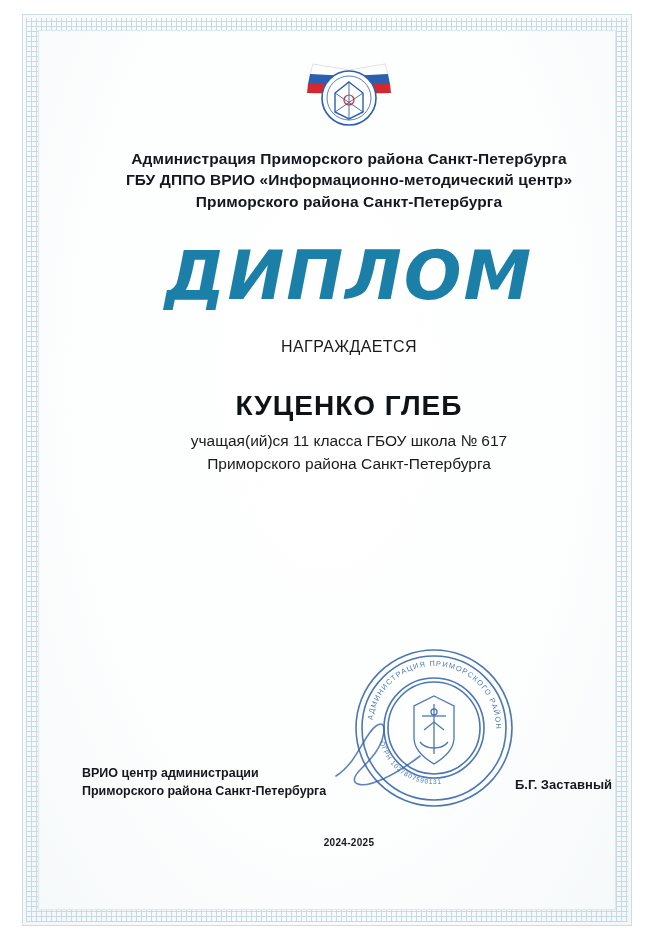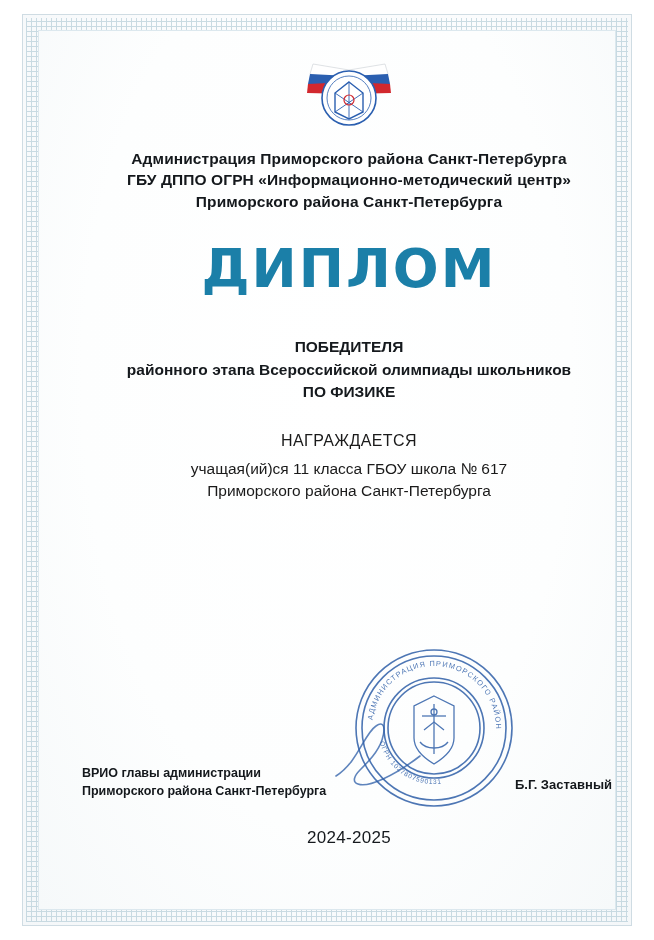--- a/index.html
+++ b/index.html
@@ -113,26 +113,27 @@
     line-height: 1.38;
     color: #14181c;
     letter-spacing: .1px;
   }
   .org div { white-space: nowrap; }
 
   
   .diploma-title {
     margin-top: 30px;
     font-family: "DejaVu Sans", sans-serif;
-    font-size: 54px;
+    font-size: 68px;
     line-height: 1;
     font-weight: 700;
     color: #1b7fa8;
     letter-spacing: 2px;
     text-shadow: 0 1px 0 rgba(255,255,255,.7);
+    font-style: italic;
   }
 
   
   .subtitle {
     margin-top: 40px;
     font-size: 15.5px;
     font-weight: 700;
     line-height: 1.45;
     color: #15191d;
   }
@@ -182,22 +183,22 @@
     font-size: 13px;
     font-weight: 700;
     color: #14181c;
     white-space: nowrap;
   }
   .year {
     position: absolute;
     left: 0;
     right: 0;
     bottom: 10px;
-    font-size: 17px;
-    font-weight: 400;
+    font-size: 10px;
+    font-weight: 700;
     letter-spacing: .3px;
     color: #15191d;
   }
 
   
   .stamp {
     position: absolute;
     left: 278px;
     bottom: 48px;
     width: 164px;
@@ -244,34 +245,30 @@
           <circle cx="60" cy="36" r="22" fill="#ffffff" stroke="#2b5fb0" stroke-width="0.8"></circle>
 
           <path d="M60 20 L74 31 L74 50 L60 57 L46 50 L46 31 Z" fill="none" stroke="#2b5fb0" stroke-width="1.4"></path>
           <path d="M46 31 L74 50 M74 31 L46 50 M60 20 L60 57" stroke="#2b5fb0" stroke-width=".9" fill="none"></path>
           <circle cx="60" cy="38" r="5" fill="none" stroke="#d2282e" stroke-width="1.2"></circle>
         </svg>
       </div>
 
       <div class="org">
         <div>Администрация Приморского района Санкт-Петербурга</div>
-        <div>ГБУ ДППО ОГРН «Информационно-методический центр»</div>
+        <div>ГБУ ДППО ВРИО «Информационно-методический центр»</div>
         <div>Приморского района Санкт-Петербурга</div>
       </div>
 
       <div class="diploma-title">ДИПЛОМ</div>
 
-      <div class="subtitle">
-        <div>ПОБЕДИТЕЛЯ</div>
-        <div class="l2">районного этапа Всероссийской олимпиады школьников</div>
-        <div>ПО ФИЗИКЕ</div>
-      </div>
 
       <div class="awarded">НАГРАЖДАЕТСЯ</div>
 
+      <div class="winner-name">КУЦЕНКО ГЛЕБ</div>
       <div class="winner-info">
         <div>учащая(ий)ся 11 класса ГБОУ школа № 617</div>
         <div>Приморского района Санкт-Петербурга</div>
       </div>
 
       <div class="sig-area">
 
         <svg class="sign-scribble" viewBox="0 0 150 90" aria-hidden="true">
           <path d="M12 72 C34 58 40 30 52 22 C60 16 62 24 58 36 C54 48 44 58 36 66 C30 72 28 78 34 80 C44 84 70 72 96 52" fill="none" stroke="#2f5fa8" stroke-width="1.6" stroke-linecap="round" opacity=".9"></path>
         </svg>
@@ -298,21 +295,21 @@
             <path d="M82 50 L102 60 L102 92 C102 104 92 112 82 118 C72 112 62 104 62 92 L62 60 Z"></path>
             <path d="M82 58 L82 108"></path>
             <path d="M70 70 L94 70"></path>
             <path d="M68 96 C74 104 90 104 96 96"></path>
             <circle cx="82" cy="66" r="3"></circle>
             <path d="M72 84 L82 76 L92 84"></path>
           </g>
         </svg>
 
         <div class="sig-left">
-          <div>ВРИО главы администрации</div>
+          <div>ВРИО центр администрации</div>
           <div>Приморского района Санкт-Петербурга</div>
         </div>
 
         <div class="sig-right">Б.Г. Заставный</div>
 
         <div class="year">2024-2025</div>
       </div>
 
     </div>
   </div>

